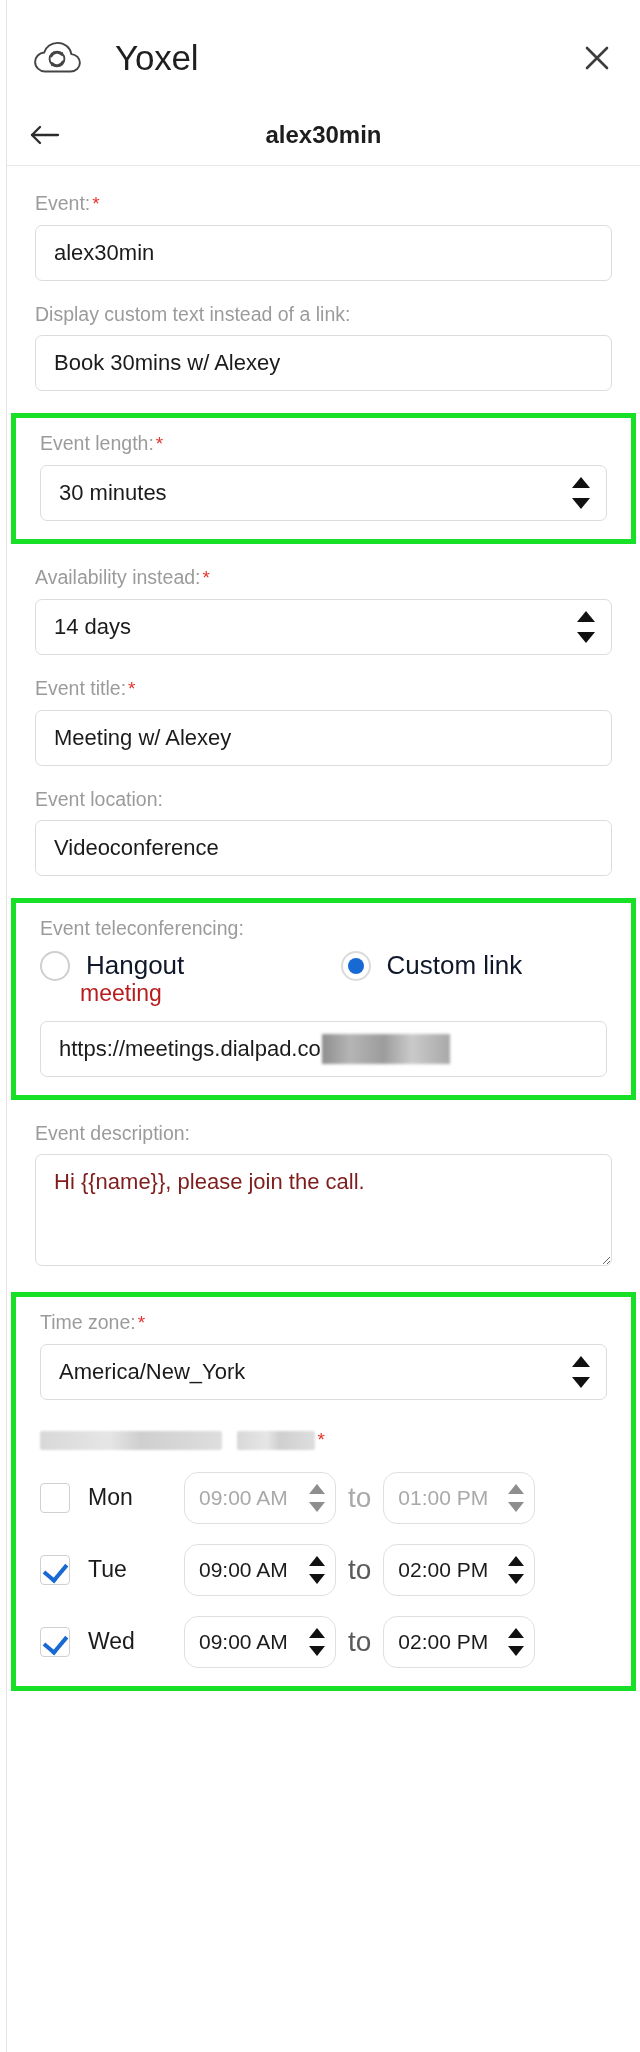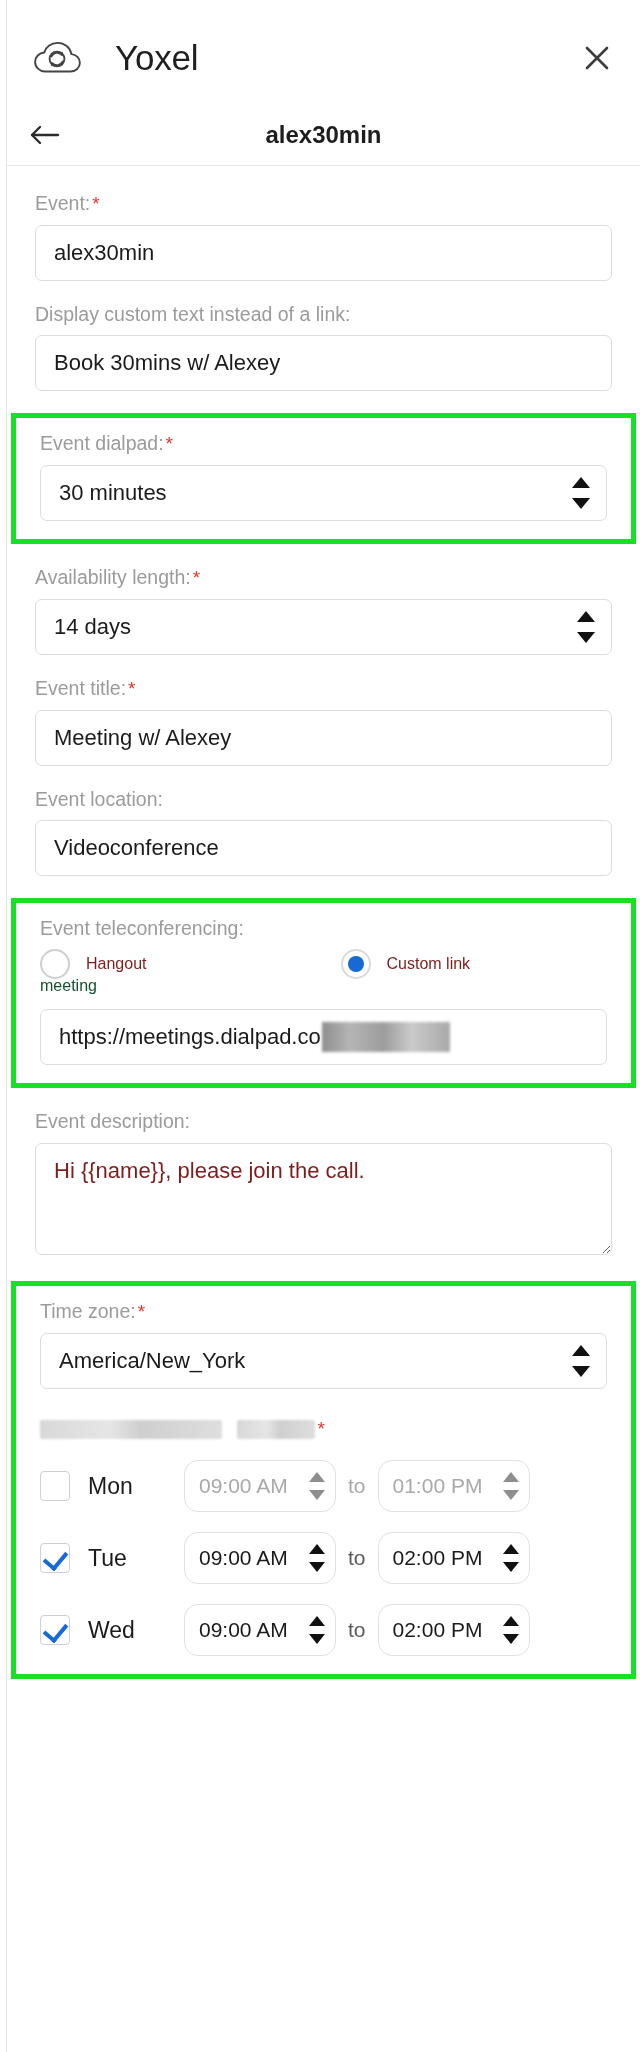--- a/index.html
+++ b/index.html
@@ -169,30 +169,31 @@
   .radio-dot.on { border-color: #dbdbdb; }
   .radio-dot.on::after {
     content: "";
     position: absolute;
     left: 5px; top: 5px;
     width: 16px; height: 16px;
     border-radius: 50%;
     background: #1769d4;
   }
   .radio-lbl {
-    font-size: 16px;
-    color: #7f1d1d;
+    font-size: 26px;
+    color: #0f172a;
     margin-left: 16px;
     line-height: 1.25;
   }
   .radio-wrap-extra {
     width: 100%;
-    font-size: 16px;
-    color: #14532d;
+    font-size: 23px;
+    color: #b91c1c;
     margin-top: -2px;
+    margin-left: 40px;
   }
 
   
   .redact {
     display: inline-block;
     height: 19px;
     background: linear-gradient(90deg,#d8d8d8 0%,#e6e6e6 38%,#cfcfcf 55%,#dedede 100%);
     border-radius: 2px;
     vertical-align: middle;
     filter: blur(1.2px);
@@ -257,21 +258,21 @@
     flex: 0 0 auto;
   }
   .time-ctl.disabled { color: #a9a9a9; }
   .time-ctl .spinner { right: 10px; width: 16px; height: 28px; }
   .time-ctl .spinner .up { border-left-width: 8px; border-right-width: 8px; border-bottom: 10px solid #111; }
   .time-ctl .spinner .dn { border-left-width: 8px; border-right-width: 8px; border-top: 10px solid #111; }
   .time-ctl.disabled .spinner .up { border-bottom-color: #8e8e8e; }
   .time-ctl.disabled .spinner .dn { border-top-color: #8e8e8e; }
 
   .to-word {
-    font-size: 21px;
+    font-size: 28px;
     color: #5a5a5a;
     margin: 0 12px;
     flex: 0 0 auto;
   }
   .to-word.dim { color: #a9a9a9; }
 </style>
 </head>
 <body>
 
 <div class="left-rail"></div>
@@ -321,35 +322,35 @@
     <div class="field">
       <div class="f-label">Display custom text instead of a link:</div>
       <div class="ctl">
         <span>Book 30mins w/ Alexey</span>
       </div>
     </div>
 
     <div class="hl hl-gap-top">
       <div class="field">
         <div class="f-label">
-          <span>Event dialpad:</span><span class="req">*</span>
+          <span>Event length:</span><span class="req">*</span>
         </div>
         <div class="ctl select">
           <span>30 minutes</span>
           <span class="spinner">
             <span class="up"></span>
             <span class="dn"></span>
           </span>
         </div>
       </div>
     </div>
 
     <div class="field">
       <div class="f-label">
-        <span>Availability length:</span><span class="req">*</span>
+        <span>Availability instead:</span><span class="req">*</span>
       </div>
       <div class="ctl select">
         <span>14 days</span>
         <span class="spinner">
           <span class="up"></span>
           <span class="dn"></span>
         </span>
       </div>
     </div>
 

